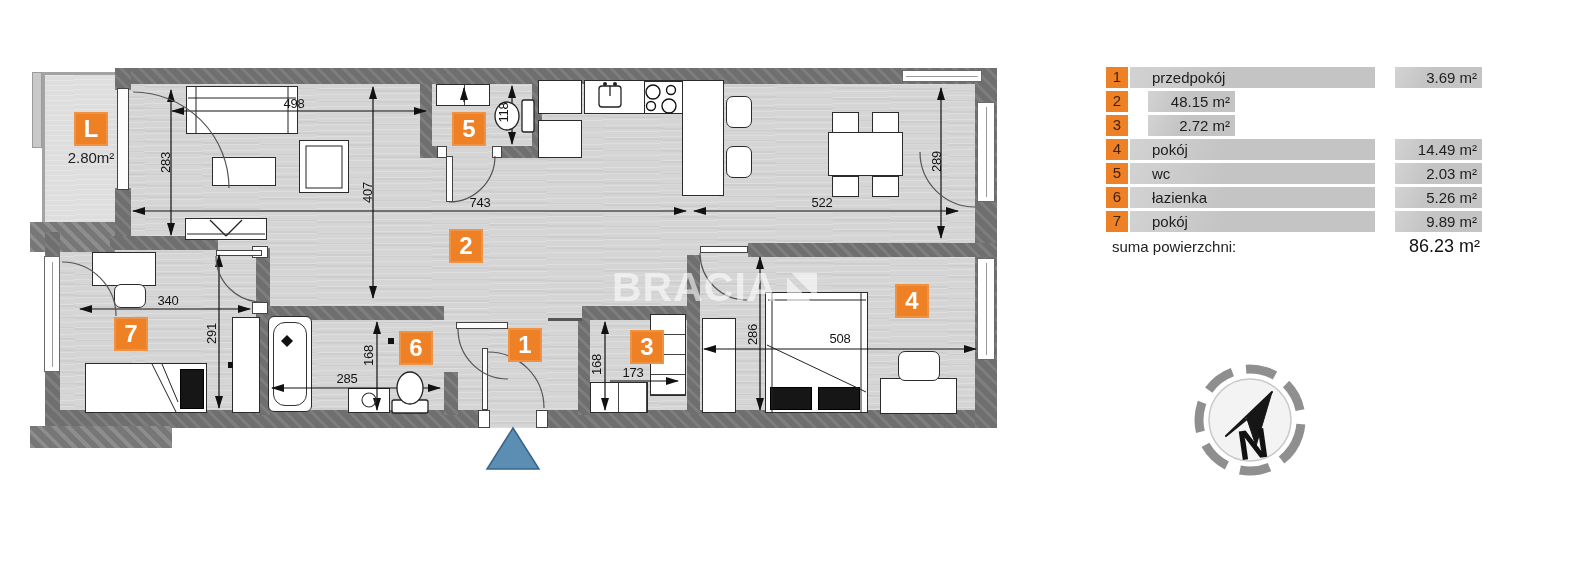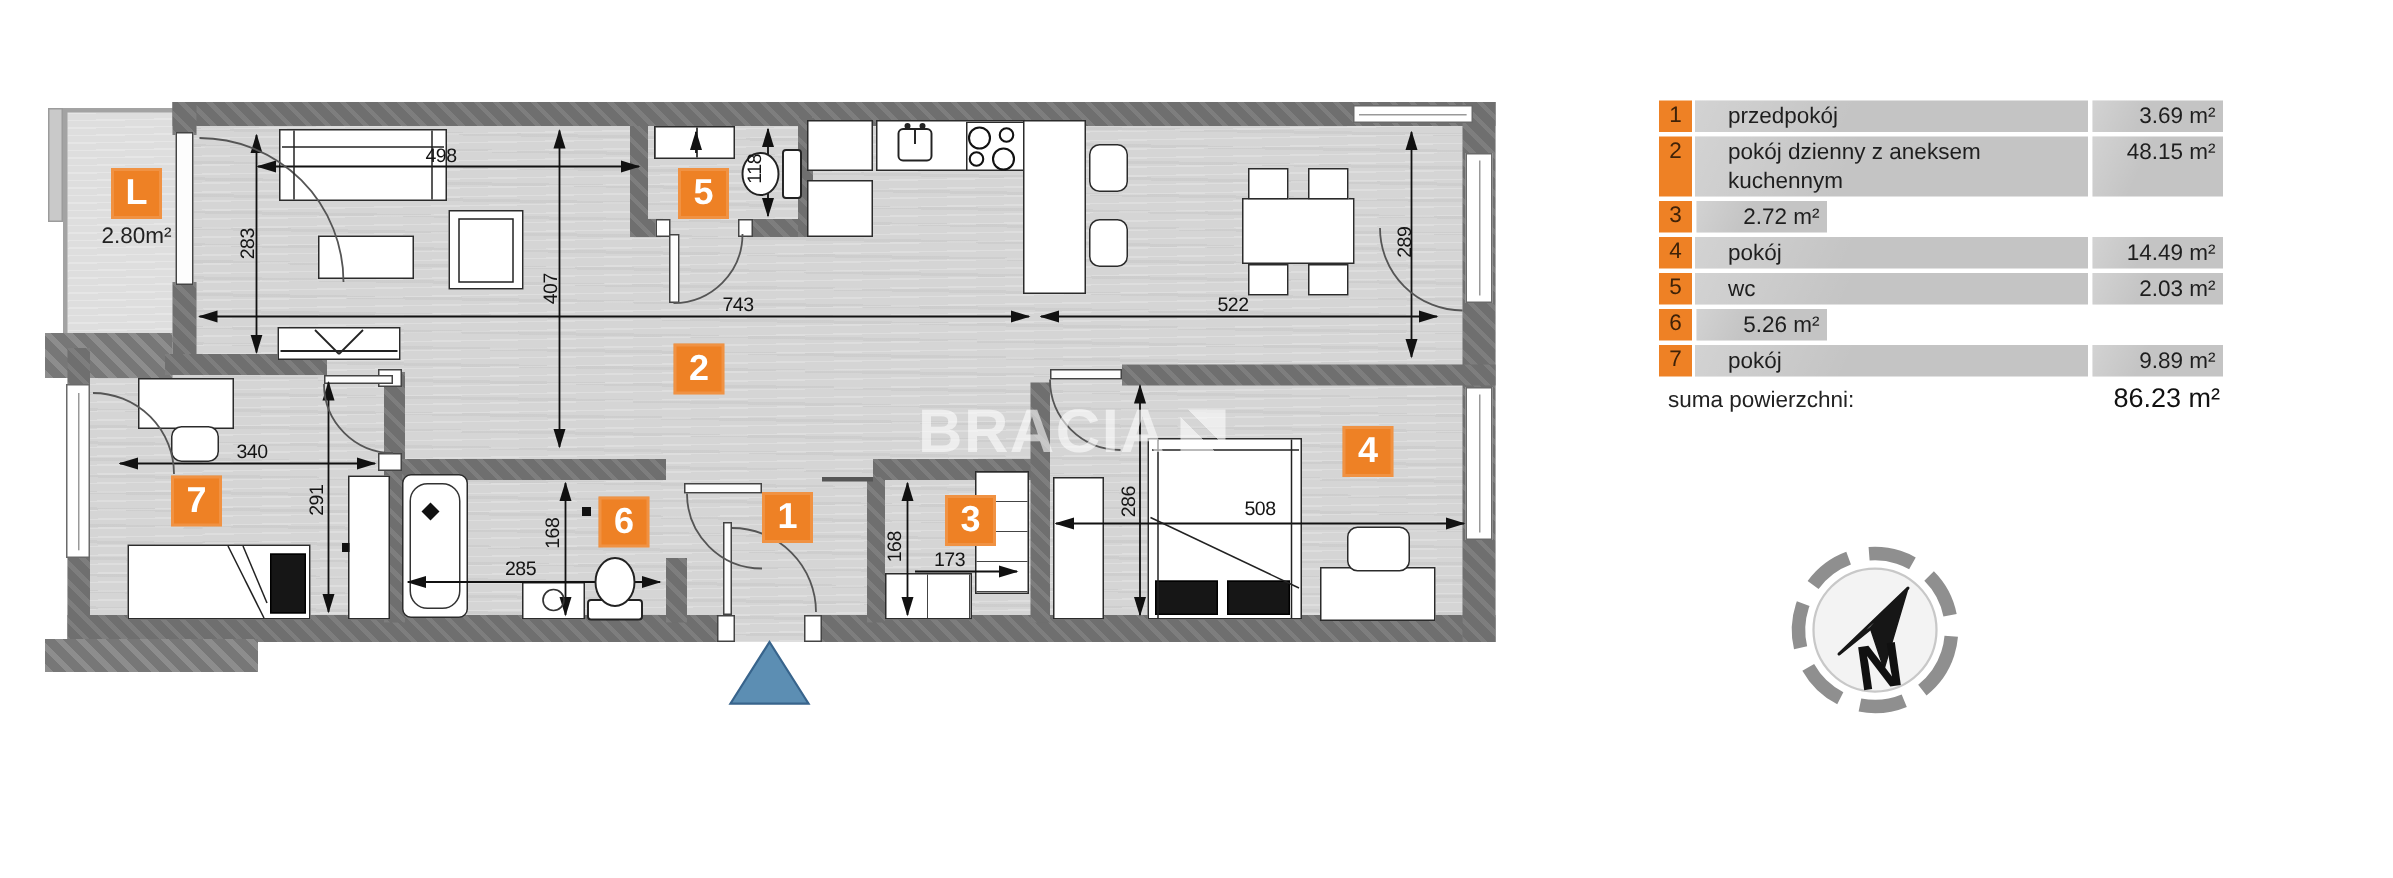--- a/index.html
+++ b/index.html
@@ -52,21 +52,21 @@
   .wmark{z-index:8;display:flex;align-items:center;gap:10px;
     font-size:41px;font-weight:700;letter-spacing:1px;color:rgba(255,255,255,.58);}
   .wlogo{width:30px;height:30px;
     background:linear-gradient(45deg,rgba(255,255,255,.58) 42%,rgba(255,255,255,0) 42%,rgba(255,255,255,0) 58%,rgba(255,255,255,.58) 58%);}
   
   .legend{left:1106px;top:67px;width:376px;z-index:6;}
   .lrow{display:flex;align-items:stretch;margin-bottom:3px;}
   .lnum{width:22px;background:#ee8125;color:#3f2208;font-size:15px;text-align:center;padding-top:1px;flex:none;}
   .lname{flex:1;background:#c4c4c4;font-size:15px;line-height:19px;padding:1px 22px;color:#1e1e1e;margin-left:2px;
     background-image:linear-gradient(115deg,rgba(255,255,255,.25) 0%,rgba(255,255,255,0) 40%);}
-  .lval{width:82px;background:#c4c4c4;font-size:15px;line-height:19px;text-align:right;padding:1px 5px 1px 0;color:#1e1e1e;margin-left:3px;flex:none;
+  .lval{width:82px;background:#c4c4c4;font-size:15px;line-height:19px;text-align:right;padding:1px 5px 1px 0;color:#1e1e1e;margin-left:20px;flex:none;
     background-image:linear-gradient(115deg,rgba(255,255,255,.25) 0%,rgba(255,255,255,0) 40%);}
   .ltotal{display:flex;margin-top:4px;align-items:baseline;}
   .ltlabel{font-size:15px;color:#222;padding-left:6px;}
   .ltvalue{margin-left:auto;font-size:18px;color:#111;padding-right:2px;}
 </style>
 </head>
 <body>
 
 <div id="canvas">
 
@@ -247,21 +247,21 @@
     <div class="abs badge" style="left:895px;top:284px;">4</div>
     <div class="abs badge" style="left:452px;top:112px;">5</div>
     <div class="abs badge" style="left:399px;top:331px;">6</div>
     <div class="abs badge" style="left:114px;top:317px;">7</div>
     <div class="abs badge" style="left:74px;top:112px;">L</div>
     <div class="abs areatxt" style="left:56px;top:149px;">2.80m²</div>
 
     <div class="abs dim" style="left:276px;top:96px;">498</div>
     <div class="abs dim dimv" style="left:147px;top:155px;">283</div>
     <div class="abs dim dimv" style="left:349px;top:185px;">407</div>
-    <div class="abs dim" style="left:474px;top:195px;text-align:center;">743</div>
+    <div class="abs dim" style="left:462px;top:195px;text-align:center;">743</div>
     <div class="abs dim" style="left:804px;top:195px;">522</div>
     <div class="abs dim dimv" style="left:918px;top:154px;">289</div>
     <div class="abs dim dimv" style="left:485px;top:105px;">118</div>
     <div class="abs dim" style="left:150px;top:293px;">340</div>
     <div class="abs dim dimv" style="left:193px;top:326px;">291</div>
     <div class="abs dim" style="left:329px;top:371px;">285</div>
     <div class="abs dim dimv" style="left:350px;top:348px;">168</div>
     <div class="abs dim dimv" style="left:578px;top:357px;">168</div>
     <div class="abs dim" style="left:615px;top:365px;">173</div>
     <div class="abs dim dimv" style="left:734px;top:327px;">286</div>
@@ -274,39 +274,39 @@
   </div>
 
   <div class="abs legend">
     <div class="lrow">
       <div class="lnum">1</div>
       <div class="lname">przedpokój</div>
       <div class="lval">3.69 m²</div>
     </div>
     <div class="lrow">
       <div class="lnum">2</div>
-      <div class="lname">pokój dzienny z aneksem kuchennym</div>
       <div class="lval">48.15 m²</div>
     </div>
     <div class="lrow">
       <div class="lnum">3</div>
       <div class="lval">2.72 m²</div>
     </div>
     <div class="lrow">
       <div class="lnum">4</div>
       <div class="lname">pokój</div>
       <div class="lval">14.49 m²</div>
     </div>
     <div class="lrow">
       <div class="lnum">5</div>
       <div class="lname">wc</div>
       <div class="lval">2.03 m²</div>
     </div>
     <div class="lrow">
       <div class="lnum">6</div>
+      <div class="lname">łazienka</div>
       <div class="lval">5.26 m²</div>
     </div>
     <div class="lrow">
       <div class="lnum">7</div>
       <div class="lname">pokój</div>
       <div class="lval">9.89 m²</div>
     </div>
     <div class="ltotal">
       <span class="ltlabel">suma powierzchni:</span>
       <span class="ltvalue">86.23 m²</span>

